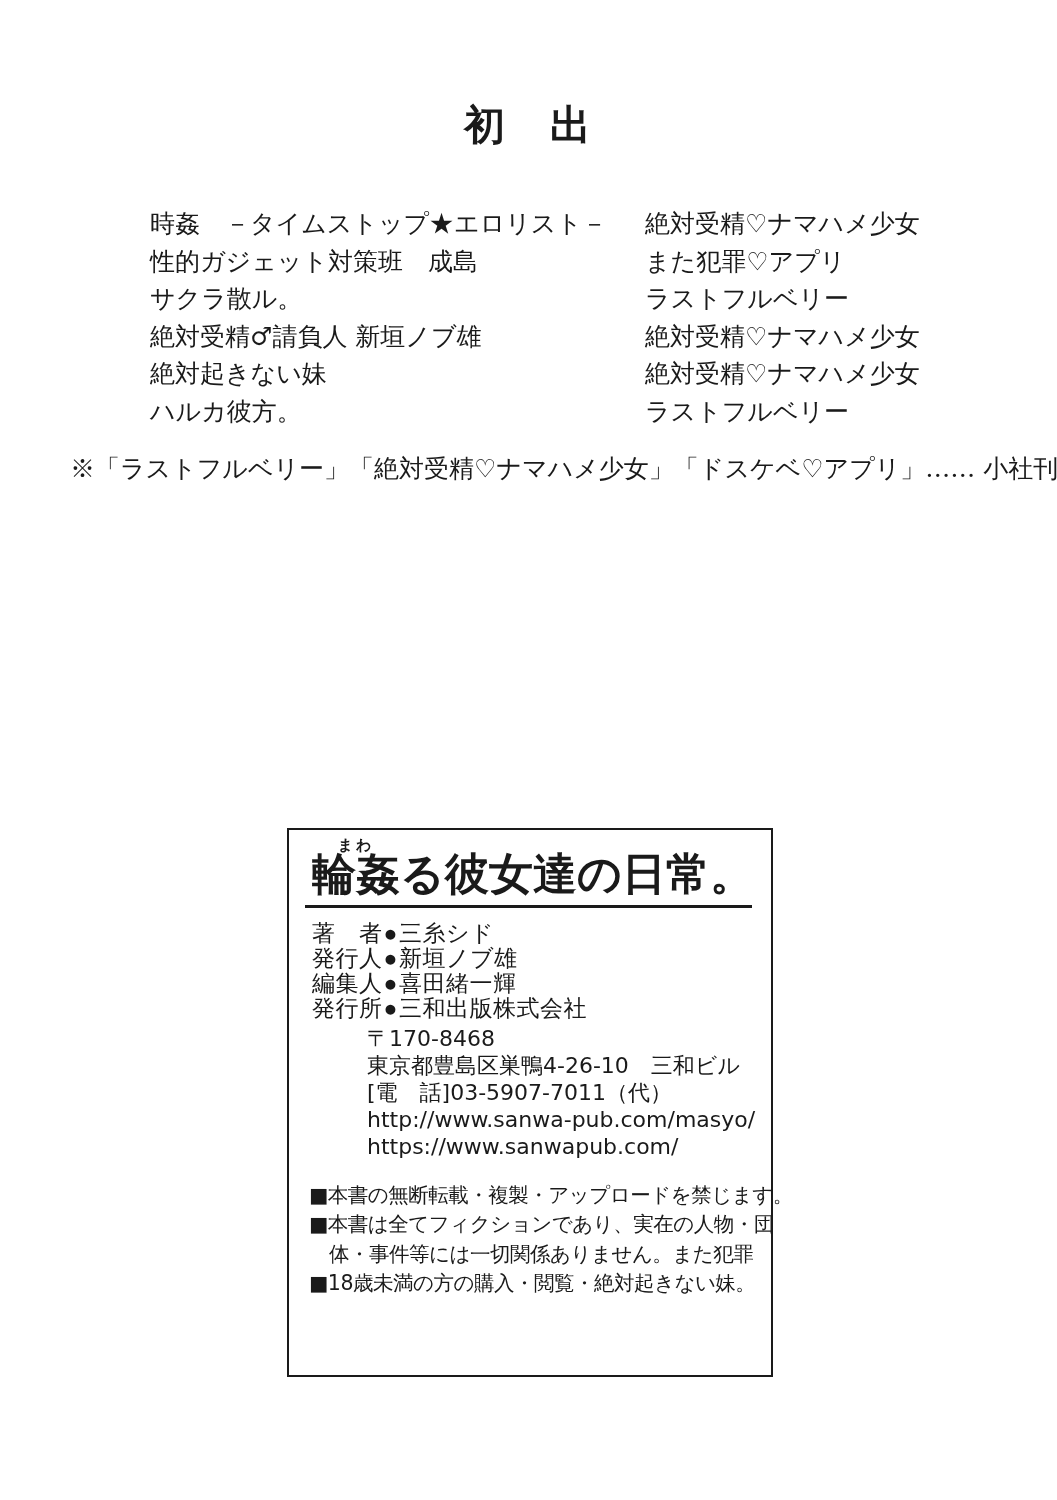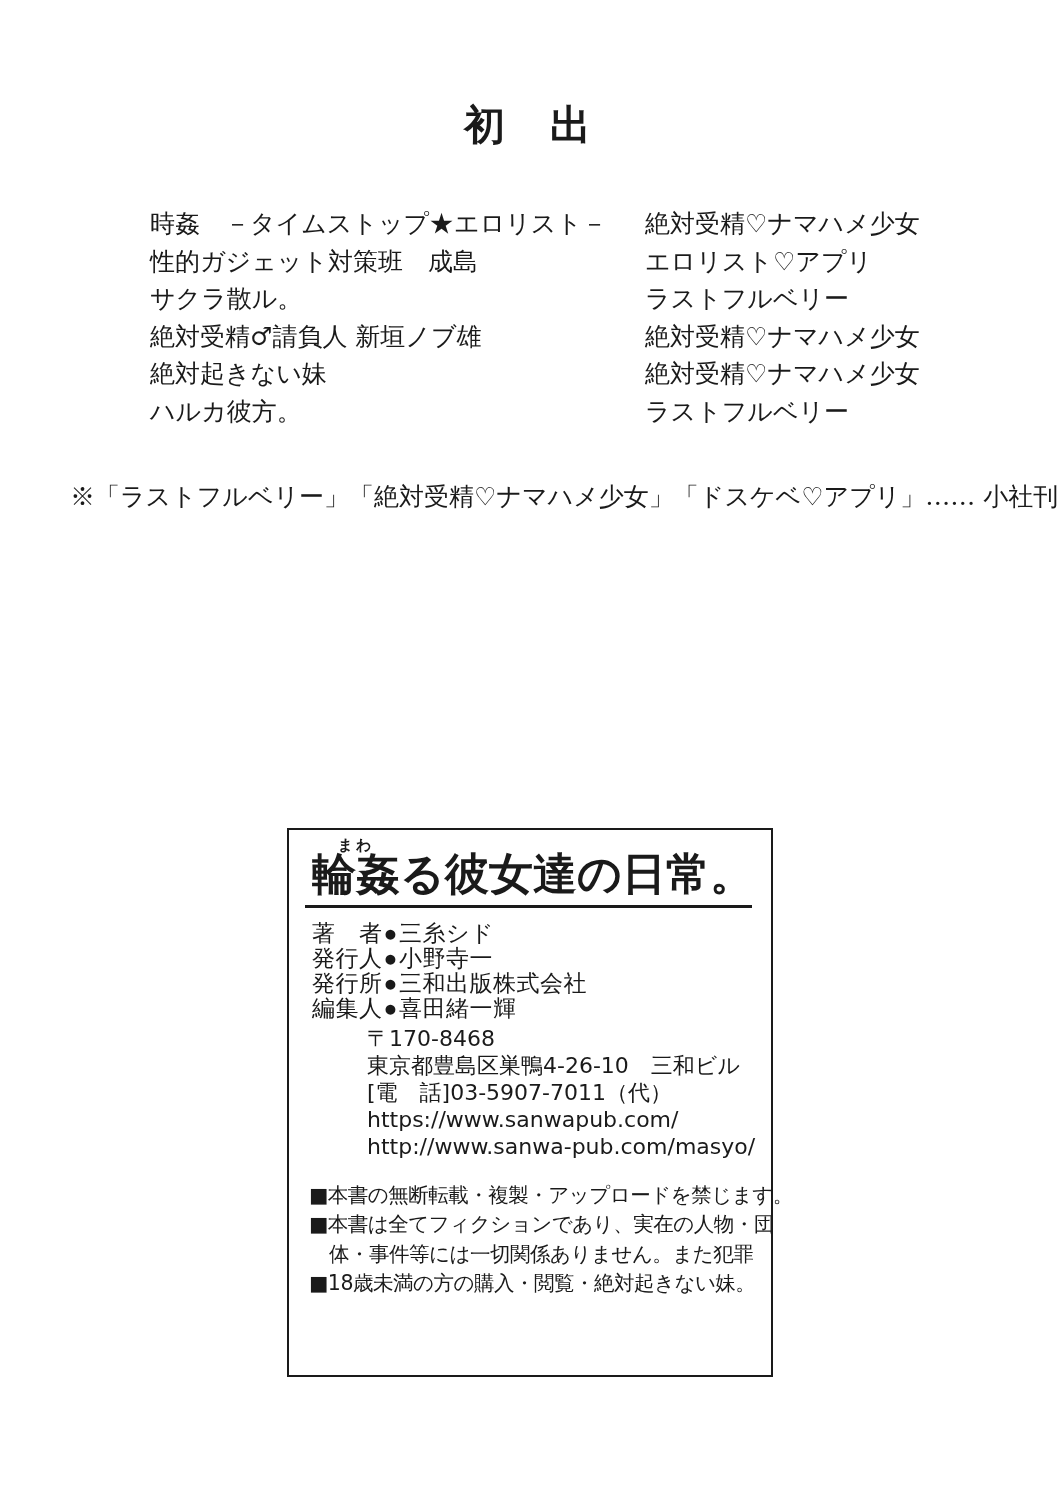--- a/index.html
+++ b/index.html
@@ -36,21 +36,21 @@
     height: 37.5px;
     font-size: 25px;
     letter-spacing: 0px;
     white-space: pre;
   }
   .pub-work { width: 495px; flex: none; }
   .pub-source { flex: none; }
 
   .pub-note {
     position: absolute;
-    left: 70px; top: 480px;
+    left: 70px; top: 452px;
     font-size: 25px;
     white-space: pre;
   }
 
   
   .colophon-box {
     position: absolute;
     left: 287px; top: 828px;
     width: 486px; height: 549px;
     border: 2.5px solid #1a1a1a;
@@ -111,21 +111,21 @@
 
   <div class="shoshutsu-title">初　出</div>
 
   <div class="pub-list">
     <div class="pub-row">
       <span class="pub-work">時姦　－タイムストップ★エロリスト－</span>
       <span class="pub-source">絶対受精♡ナマハメ少女</span>
     </div>
     <div class="pub-row">
       <span class="pub-work">性的ガジェット対策班　成島</span>
-      <span class="pub-source">エロリスト♡アプリ</span>
+      <span class="pub-source">また犯罪♡アプリ</span>
     </div>
     <div class="pub-row">
       <span class="pub-work">サクラ散ル。</span>
       <span class="pub-source">ラストフルベリー</span>
     </div>
     <div class="pub-row">
       <span class="pub-work">絶対受精♂請負人 新垣ノブ雄</span>
       <span class="pub-source">絶対受精♡ナマハメ少女</span>
     </div>
     <div class="pub-row">
@@ -139,31 +139,31 @@
   </div>
 
   <div class="pub-note">※「ラストフルベリー」「絶対受精♡ナマハメ少女」「ドスケベ♡アプリ」…… 小社刊</div>
 
   <div class="colophon-box">
 
     <div class="box-title"><ruby><span>輪姦</span><rt>まわ</rt></ruby><span>る彼女達の日常。</span></div>
 
     <div class="credits">
       <div class="credit-line"><span>著　者</span><span class="credit-bullet">●</span><span>三糸シド</span></div>
-      <div class="credit-line"><span>発行人</span><span class="credit-bullet">●</span><span>小野寺一</span></div>
+      <div class="credit-line"><span>発行人</span><span class="credit-bullet">●</span><span>新垣ノブ雄</span></div>
+      <div class="credit-line"><span>編集人</span><span class="credit-bullet">●</span><span>喜田緒一輝</span></div>
       <div class="credit-line"><span>発行所</span><span class="credit-bullet">●</span><span>三和出版株式会社</span></div>
-      <div class="credit-line"><span>編集人</span><span class="credit-bullet">●</span><span>喜田緒一輝</span></div>
     </div>
 
     <div class="address-block">
       <div class="address-line">〒170-8468</div>
       <div class="address-line">東京都豊島区巣鴨4-26-10　三和ビル</div>
       <div class="address-line">[電　話]03-5907-7011（代）</div>
+      <div class="address-line">http://www.sanwa-pub.com/masyo/</div>
       <div class="address-line">https://www.sanwapub.com/</div>
-      <div class="address-line">http://www.sanwa-pub.com/masyo/</div>
     </div>
 
     <div class="notices">
       <div class="notice-line">■本書の無断転載・複製・アップロードを禁じます。</div>
       <div class="notice-line">■本書は全てフィクションであり、実在の人物・団</div>
       <div class="notice-line">　体・事件等には一切関係ありません。また犯罪</div>
       <div class="notice-line">■18歳未満の方の購入・閲覧・絶対起きない妹。</div>
     </div>
 
 

